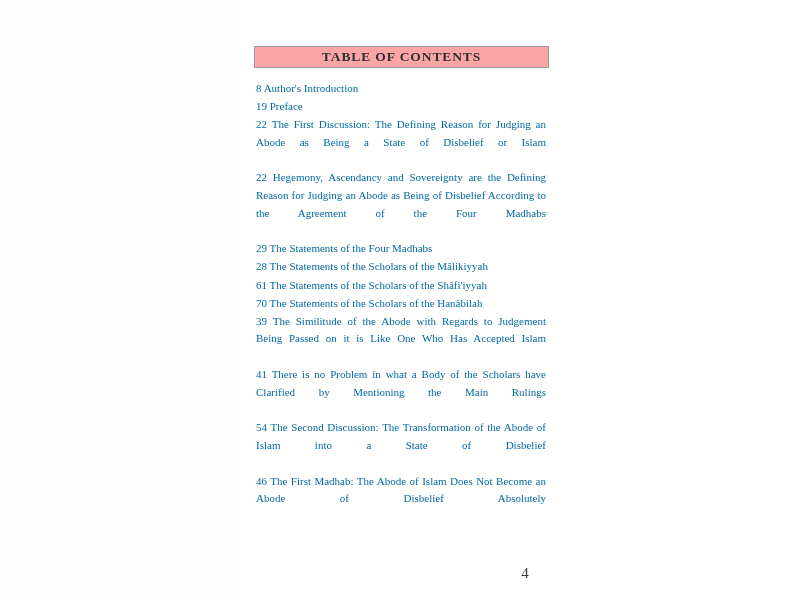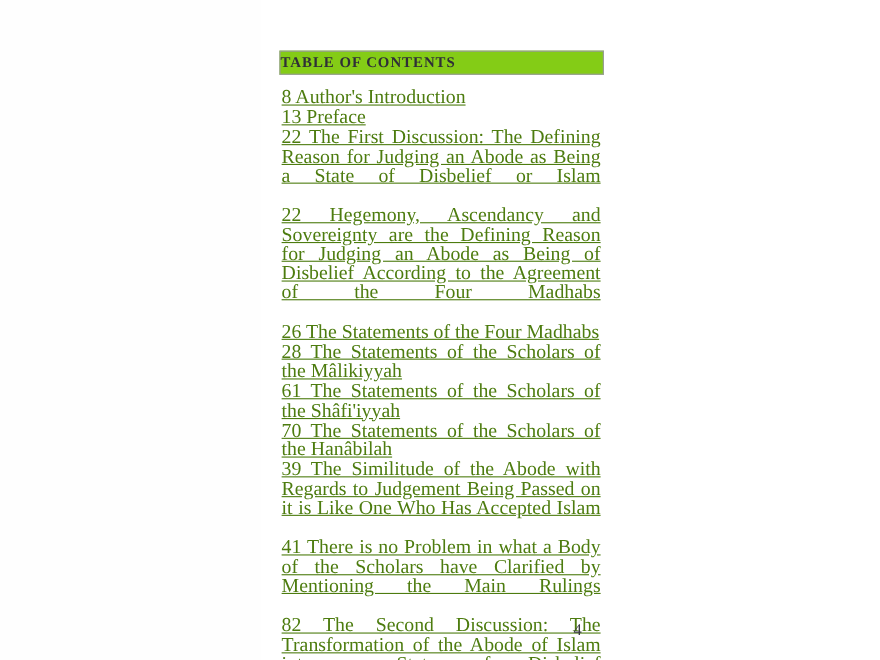--- a/index.html
+++ b/index.html
@@ -34,51 +34,51 @@
   }
 
   .title-box {
     position: absolute;
     left: 254px;
     top: 46px;
     width: 295px;
     height: 22px;
     border: 1px solid #9a9aa0;
     box-sizing: border-box;
-    background: #84cc16;
+    background: #fca5a5;
     display: flex;
     align-items: center;
+    justify-content: center;
   }
   .title-box-text {
     font-family: "Liberation Serif", "DejaVu Serif", serif;
     font-size: 13.5px;
     font-weight: bold;
     letter-spacing: 0.9px;
     color: #2f2f37;
     white-space: nowrap;
     line-height: 1;
   }
 
   .toc-list {
     position: absolute;
     left: 256px;
     top: 80px;
     width: 290px;
   }
 
   .toc-entry {
-    font-size: 18px;
+    font-size: 11px;
     line-height: 17.6px;
-    color: #4d7c0f;
+    color: #0369a1;
     text-align: justify;
     text-justify: inter-word;
     margin: 0 0 0.5px 0;
     -webkit-hyphens: none;
     hyphens: none;
-    text-decoration: underline;
   }
   
   .toc-entry::after {
     content: "";
     display: inline-block;
     width: 100%;
   }
   .toc-entry.single::after {
     display: none;
   }
@@ -100,29 +100,29 @@
 <div class="page-sheet">
 
   <div class="scan-gutter"></div>
 
   <div class="title-box">
     <span class="title-box-text">TABLE OF CONTENTS</span>
   </div>
 
   <div class="toc-list">
     <p class="toc-entry single">8 Author's Introduction</p>
-    <p class="toc-entry single">13 Preface</p>
+    <p class="toc-entry single">19 Preface</p>
     <p class="toc-entry">22 The First Discussion: The Defining Reason for Judging an Abode as Being a State of Disbelief or Islam</p>
     <p class="toc-entry">22 Hegemony, Ascendancy and Sovereignty are the Defining Reason for Judging an Abode as Being of Disbelief According to the Agreement of the Four Madhabs</p>
-    <p class="toc-entry single">26 The Statements of the Four Madhabs</p>
+    <p class="toc-entry single">29 The Statements of the Four Madhabs</p>
     <p class="toc-entry single">28 The Statements of the Scholars of the Mâlikiyyah</p>
     <p class="toc-entry single">61 The Statements of the Scholars of the Shâfi'iyyah</p>
     <p class="toc-entry single">70 The Statements of the Scholars of the Hanâbilah</p>
     <p class="toc-entry">39 The Similitude of the Abode with Regards to Judgement Being Passed on it is Like One Who Has Accepted Islam</p>
     <p class="toc-entry">41 There is no Problem in what a Body of the Scholars have Clarified by Mentioning the Main Rulings</p>
-    <p class="toc-entry">82 The Second Discussion: The Transformation of the Abode of Islam into a State of Disbelief</p>
+    <p class="toc-entry">54 The Second Discussion: The Transformation of the Abode of Islam into a State of Disbelief</p>
     <p class="toc-entry">46 The First Madhab: The Abode of Islam Does Not Become an Abode of Disbelief Absolutely</p>
 
   </div>
 
   <div class="page-number">4</div>
 
 </div>
 
 </body></html>

